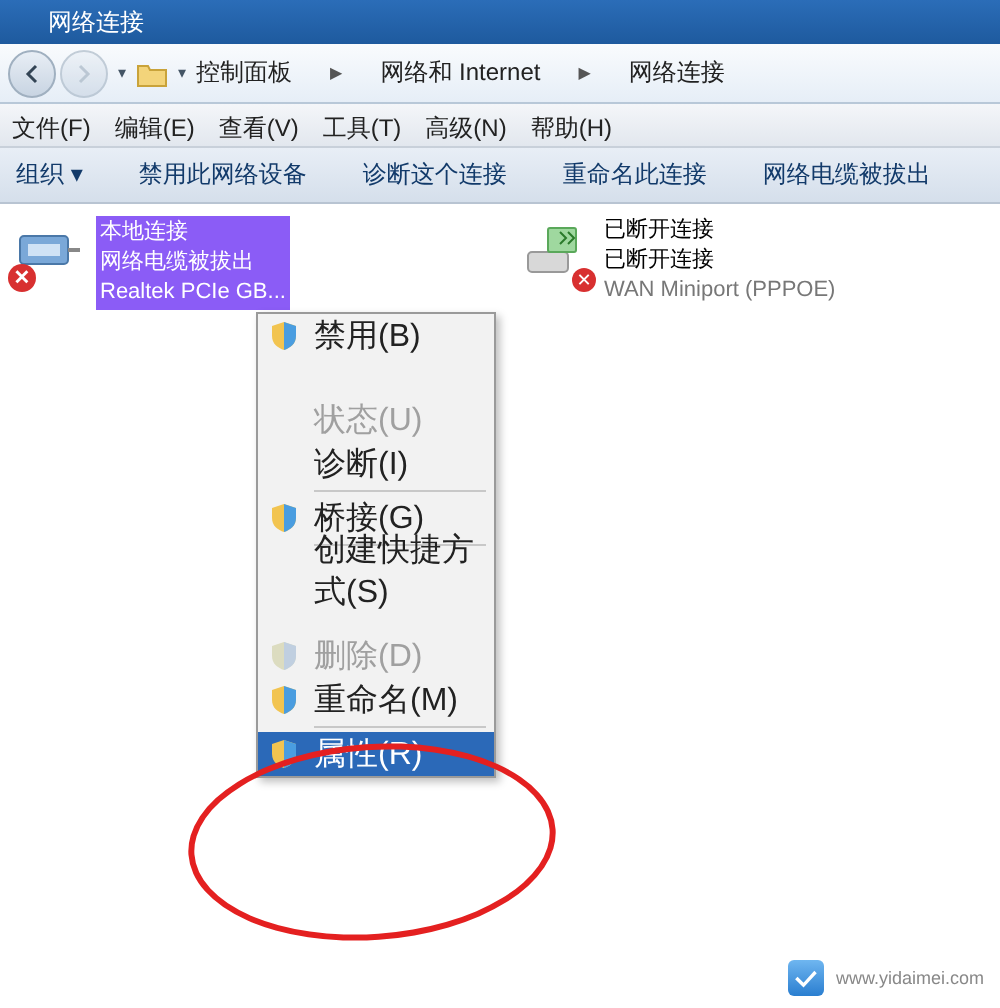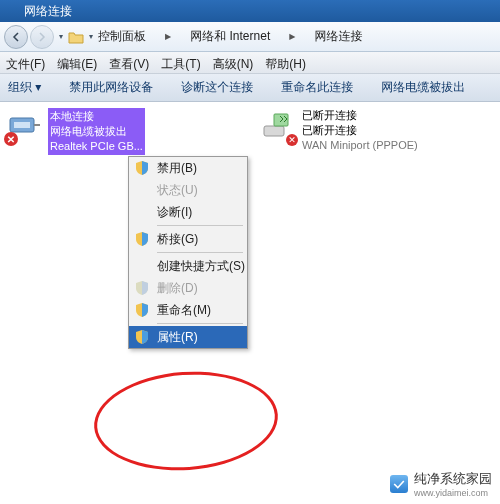--- a/index.html
+++ b/index.html
@@ -17,22 +17,22 @@
     .toolbar { height: 28px; background: linear-gradient(#e8eef6,#d5dfeb); border-bottom: 1px solid #b8c4d2; display: flex; align-items: center; padding: 0 8px; gap: 28px; font-size: 12px; color: #123a6a; }
     .content { position: relative; height: calc(504px - 22px - 30px - 22px - 28px); background: #fff; }
     .conn { position: absolute; display: flex; align-items: flex-start; gap: 6px; }
     .conn.sel { top: 6px; left: 6px; width: 232px; }
     .conn.right { top: 6px; left: 260px; }
     .conn-icon { width: 36px; height: 36px; position: relative; }
     .conn-text { line-height: 15px; font-size: 11px; }
     .conn.sel .conn-text { background: #8b5cf6; color: #fff; padding: 1px 2px; }
     .conn.sel .ci-title { font-weight: 400; }
     .ctx { position: absolute; top: 54px; left: 128px; width: 120px; background: #f2f2f2; border: 1px solid #9a9a9a; box-shadow: 2px 2px 4px rgba(0,0,0,.25); }
-    .ctx-item { display: flex; align-items: center; height: 22px; font-size: 12px; padding-left: 28px; position: relative; color: #222; text-align: center; }
-    .ctx-item.disabled { color: #a0a0a0; }
+    .ctx-item { display: flex; align-items: center; height: 22px; font-size: 16px; padding-left: 28px; position: relative; color: #222; }
+    .ctx-item.disabled { color: #a0a0a0; margin-top: 20px; }
     .ctx-item.sel { background: #2b69b8; color: #fff; }
     .ctx-sep { height: 1px; background: #c8c8c8; margin: 2px 4px 2px 28px; }
     .ctx-icon { position: absolute; left: 5px; width: 16px; height: 16px; display: flex; align-items: center; justify-content: center; }
     .shield { width: 12px; height: 14px; }
     .ellipse { position: absolute; left: 94px; top: 270px; width: 184px; height: 98px; border: 3px solid #e42020; border-radius: 50%; transform: rotate(-4deg); }
     .watermark { position: absolute; bottom: 6px; right: 8px; display: flex; align-items: center; gap: 6px; font-size: 13px; color: #333; }
     .wm-logo { width: 18px; height: 18px; background: linear-gradient(#6fb6f0,#2a7ed0); border-radius: 3px; position: relative; }
     .wm-logo::after { content: ""; position: absolute; inset: 3px; background: #fff; clip-path: polygon(15% 45%,40% 70%,85% 20%,95% 30%,40% 90%,5% 55%); }
     .wm-url { font-size: 9px; color: #888; }
     .red-x { position:absolute; bottom:-2px; left:-2px; width:14px; height:14px; background:#d83030; border-radius:50%; display:flex; align-items:center; justify-content:center; color:#fff; font-size:10px; font-weight:bold; }
@@ -181,18 +181,17 @@
       </span>
       <span>属性(R)</span>
     </div>
   </div>
 
   <div class="ellipse"></div>
 
   <div class="watermark">
     <div class="wm-logo"></div>
     <div>
-      <div>纯净系统家园</div>
       <div class="wm-url">www.yidaimei.com</div>
     </div>
   </div>
 
 </div>
 
 </body></html>

